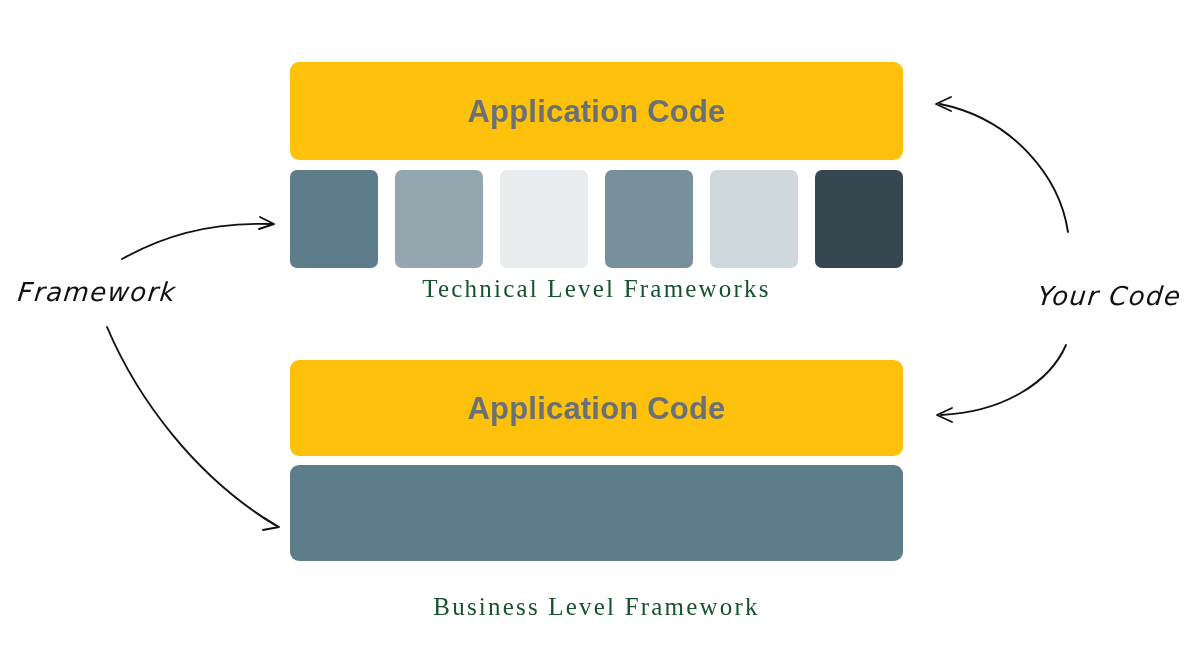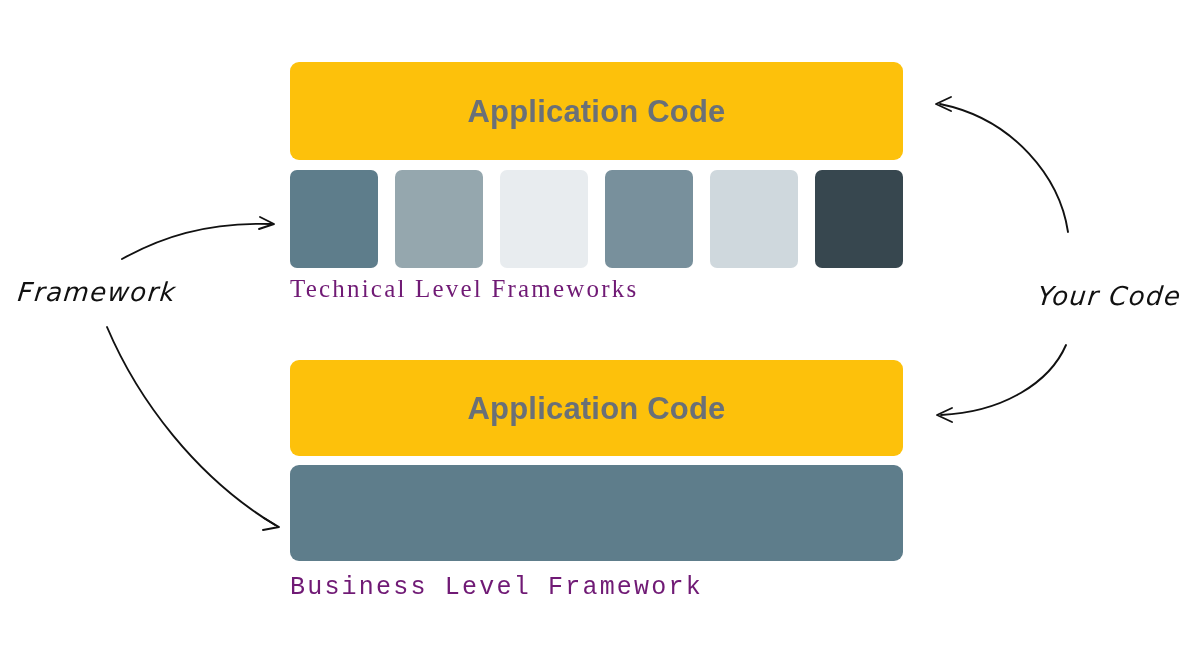--- a/index.html
+++ b/index.html
@@ -74,29 +74,29 @@
     height: 96px;
     background: #5E7D8B;
     border-radius: 9px;
   }
 
   
   .caption {
     position: absolute;
     width: 613px;
     left: 290px;
-    text-align: left;
+    text-align: center;
     font-family: "Liberation Serif", "DejaVu Serif", serif;
     font-size: 25px;
     letter-spacing: 2.2px;
-    color: #701a75;
+    color: #14532d;
     white-space: nowrap;
   }
   #caption-technical { top: 275px; }
-  #caption-business  { top: 573px; font-family: Liberation Mono, monospace; }
+  #caption-business  { top: 593px; }
 
   
   .handwriting {
     position: absolute;
     font-family: "DejaVu Sans", sans-serif;
     font-size: 26px;
     font-style: italic;
     color: #111111;
     white-space: nowrap;
     letter-spacing: 1.4px;

